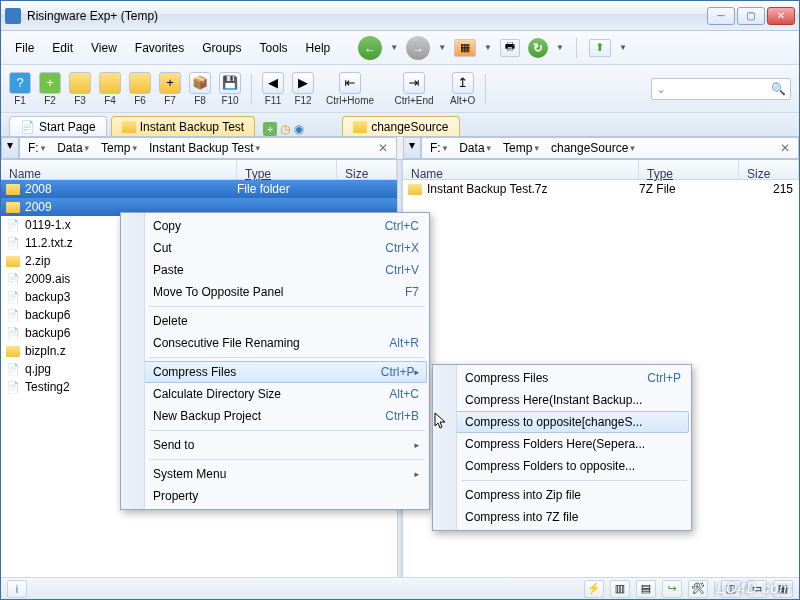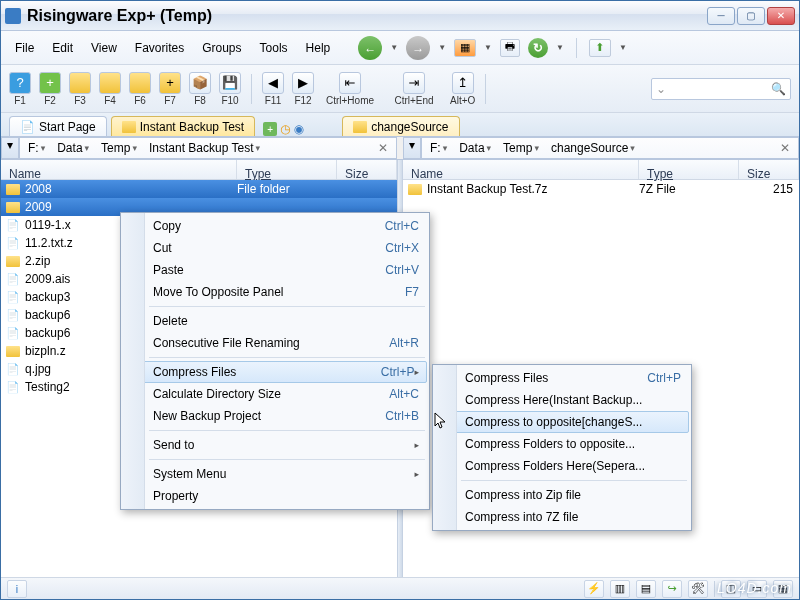--- a/index.html
+++ b/index.html
@@ -2,21 +2,21 @@
 <html><head>
 <meta charset="utf-8">
 <style>
 * { margin:0; padding:0; box-sizing:border-box; font-family:"Segoe UI",Tahoma,sans-serif; font-size:12px; }
 body { background:#fff; width:800px; height:600px; overflow:hidden; position:relative; }
 .window { width:800px; height:600px; border:1px solid #3a6ea5; background:#f0f0f0; display:flex; flex-direction:column; }
 
 
 .titlebar { height:30px; background:linear-gradient(#fdfdfe,#e6ecf5 45%,#d6e0ef 46%,#e9f0f8); display:flex; align-items:center; padding:0 4px; border-bottom:1px solid #b8c7de; }
 .app-icon { width:16px; height:16px; background:#3a7cc4; border-radius:2px; margin-right:6px; }
-.title-text { flex:1; color:#000; font-size:16px;font-weight:bold; }
+.title-text { flex:1; color:#000; font-size:12px; }
 .win-btns { display:flex; gap:2px; }
 .win-btn { width:28px; height:18px; border:1px solid #8aa5c8; border-radius:3px; background:linear-gradient(#f5f9fd,#dfe9f5); display:flex; align-items:center; justify-content:center; color:#3a5b85; font-size:10px; }
 .win-btn.close { background:linear-gradient(#f5acac,#d94f4f); color:#fff; border-color:#b04040; }
 
 
 .menubar { height:34px; background:linear-gradient(#f8fafd,#eef3fa); border-bottom:1px solid #cfd8e5; display:flex; align-items:center; padding:0 6px; gap:2px; }
 .menu-item { padding:2px 8px; cursor:default; }
 .nav-group { display:flex; align-items:center; gap:8px; margin-left:18px; }
 .nav-btn { width:24px; height:24px; border-radius:50%; display:flex; align-items:center; justify-content:center; color:#fff; font-weight:bold; }
 .nav-btn.green { background:linear-gradient(#7dc16a,#4a9f33); }
@@ -457,25 +457,25 @@
     <div class="ctx-row">
       <span class="ctx-ic"></span>
       <span class="ctx-label">Compress Here(Instant Backup...</span>
     </div>
     <div class="ctx-row hl">
       <span class="ctx-ic">🗜</span>
       <span class="ctx-label">Compress to opposite[changeS...</span>
     </div>
     <div class="ctx-row">
       <span class="ctx-ic"></span>
+      <span class="ctx-label">Compress Folders Here(Sepera...</span>
+    </div>
+    <div class="ctx-row">
+      <span class="ctx-ic"></span>
       <span class="ctx-label">Compress Folders to opposite...</span>
-    </div>
-    <div class="ctx-row">
-      <span class="ctx-ic"></span>
-      <span class="ctx-label">Compress Folders Here(Sepera...</span>
     </div>
     <div class="ctx-sep"></div>
     <div class="ctx-row">
       <span class="ctx-ic check"></span>
       <span class="ctx-label">Compress into Zip file</span>
     </div>
     <div class="ctx-row">
       <span class="ctx-ic"></span>
       <span class="ctx-label">Compress into 7Z file</span>
     </div>

